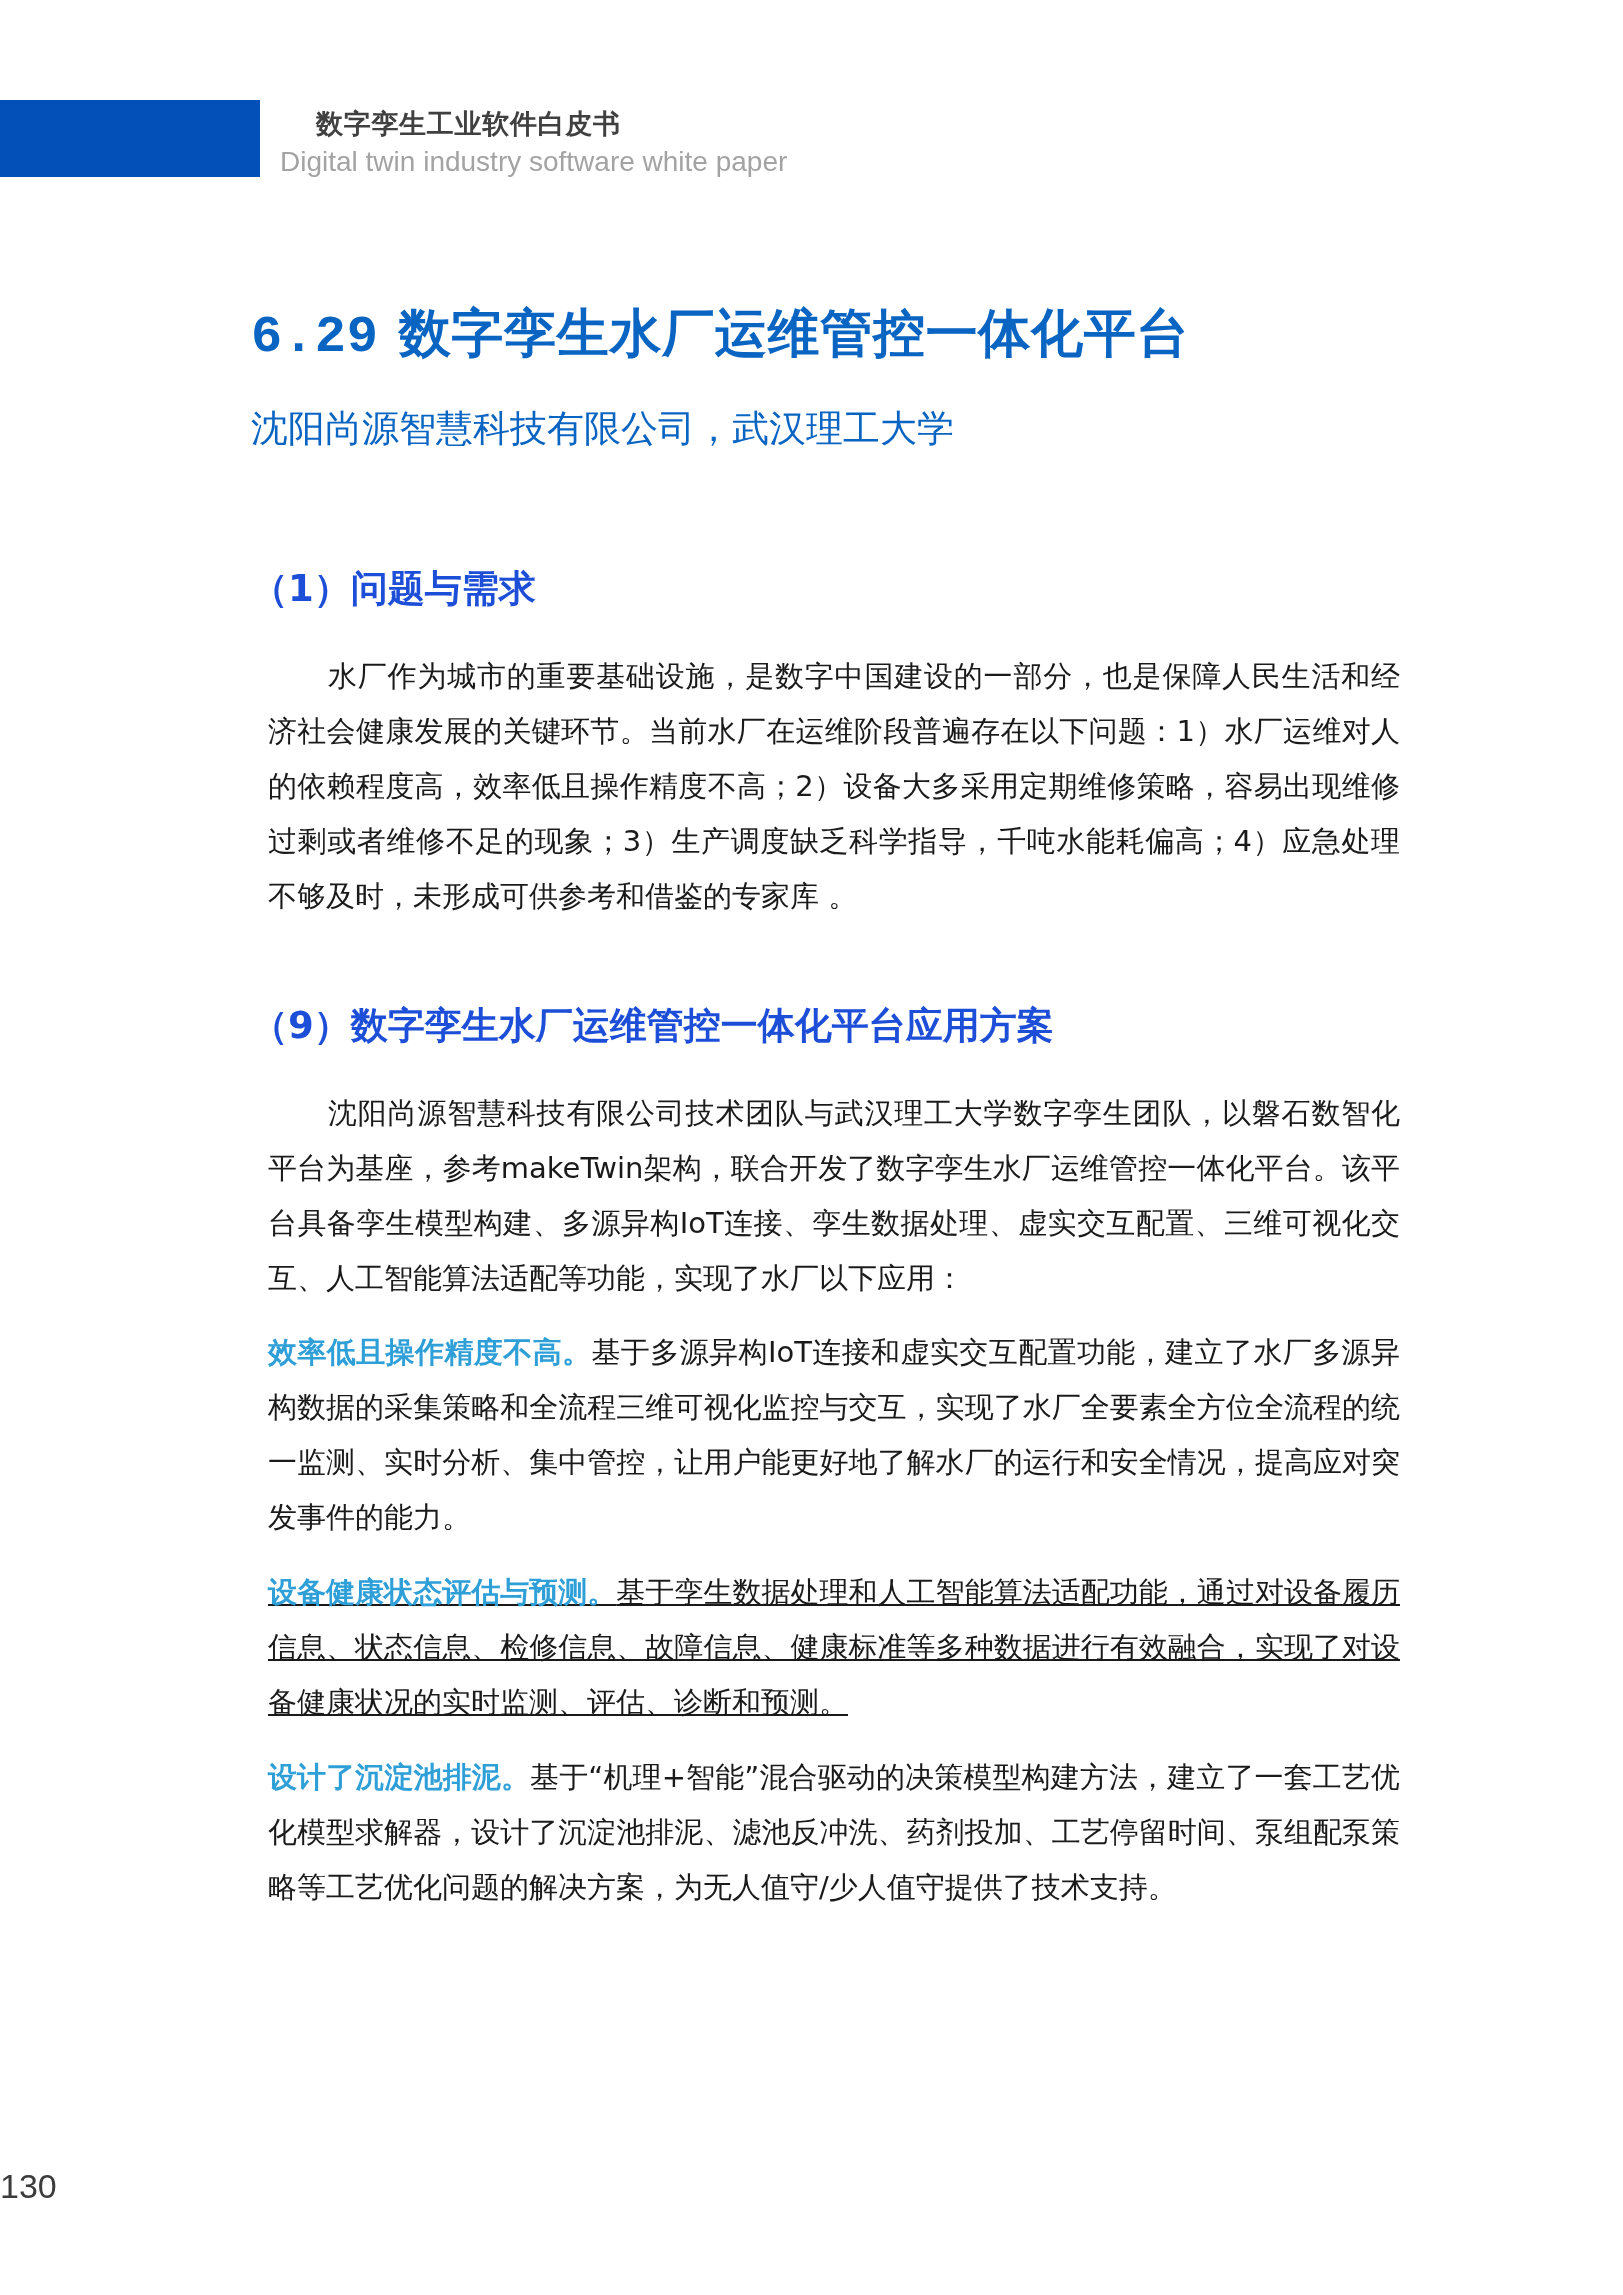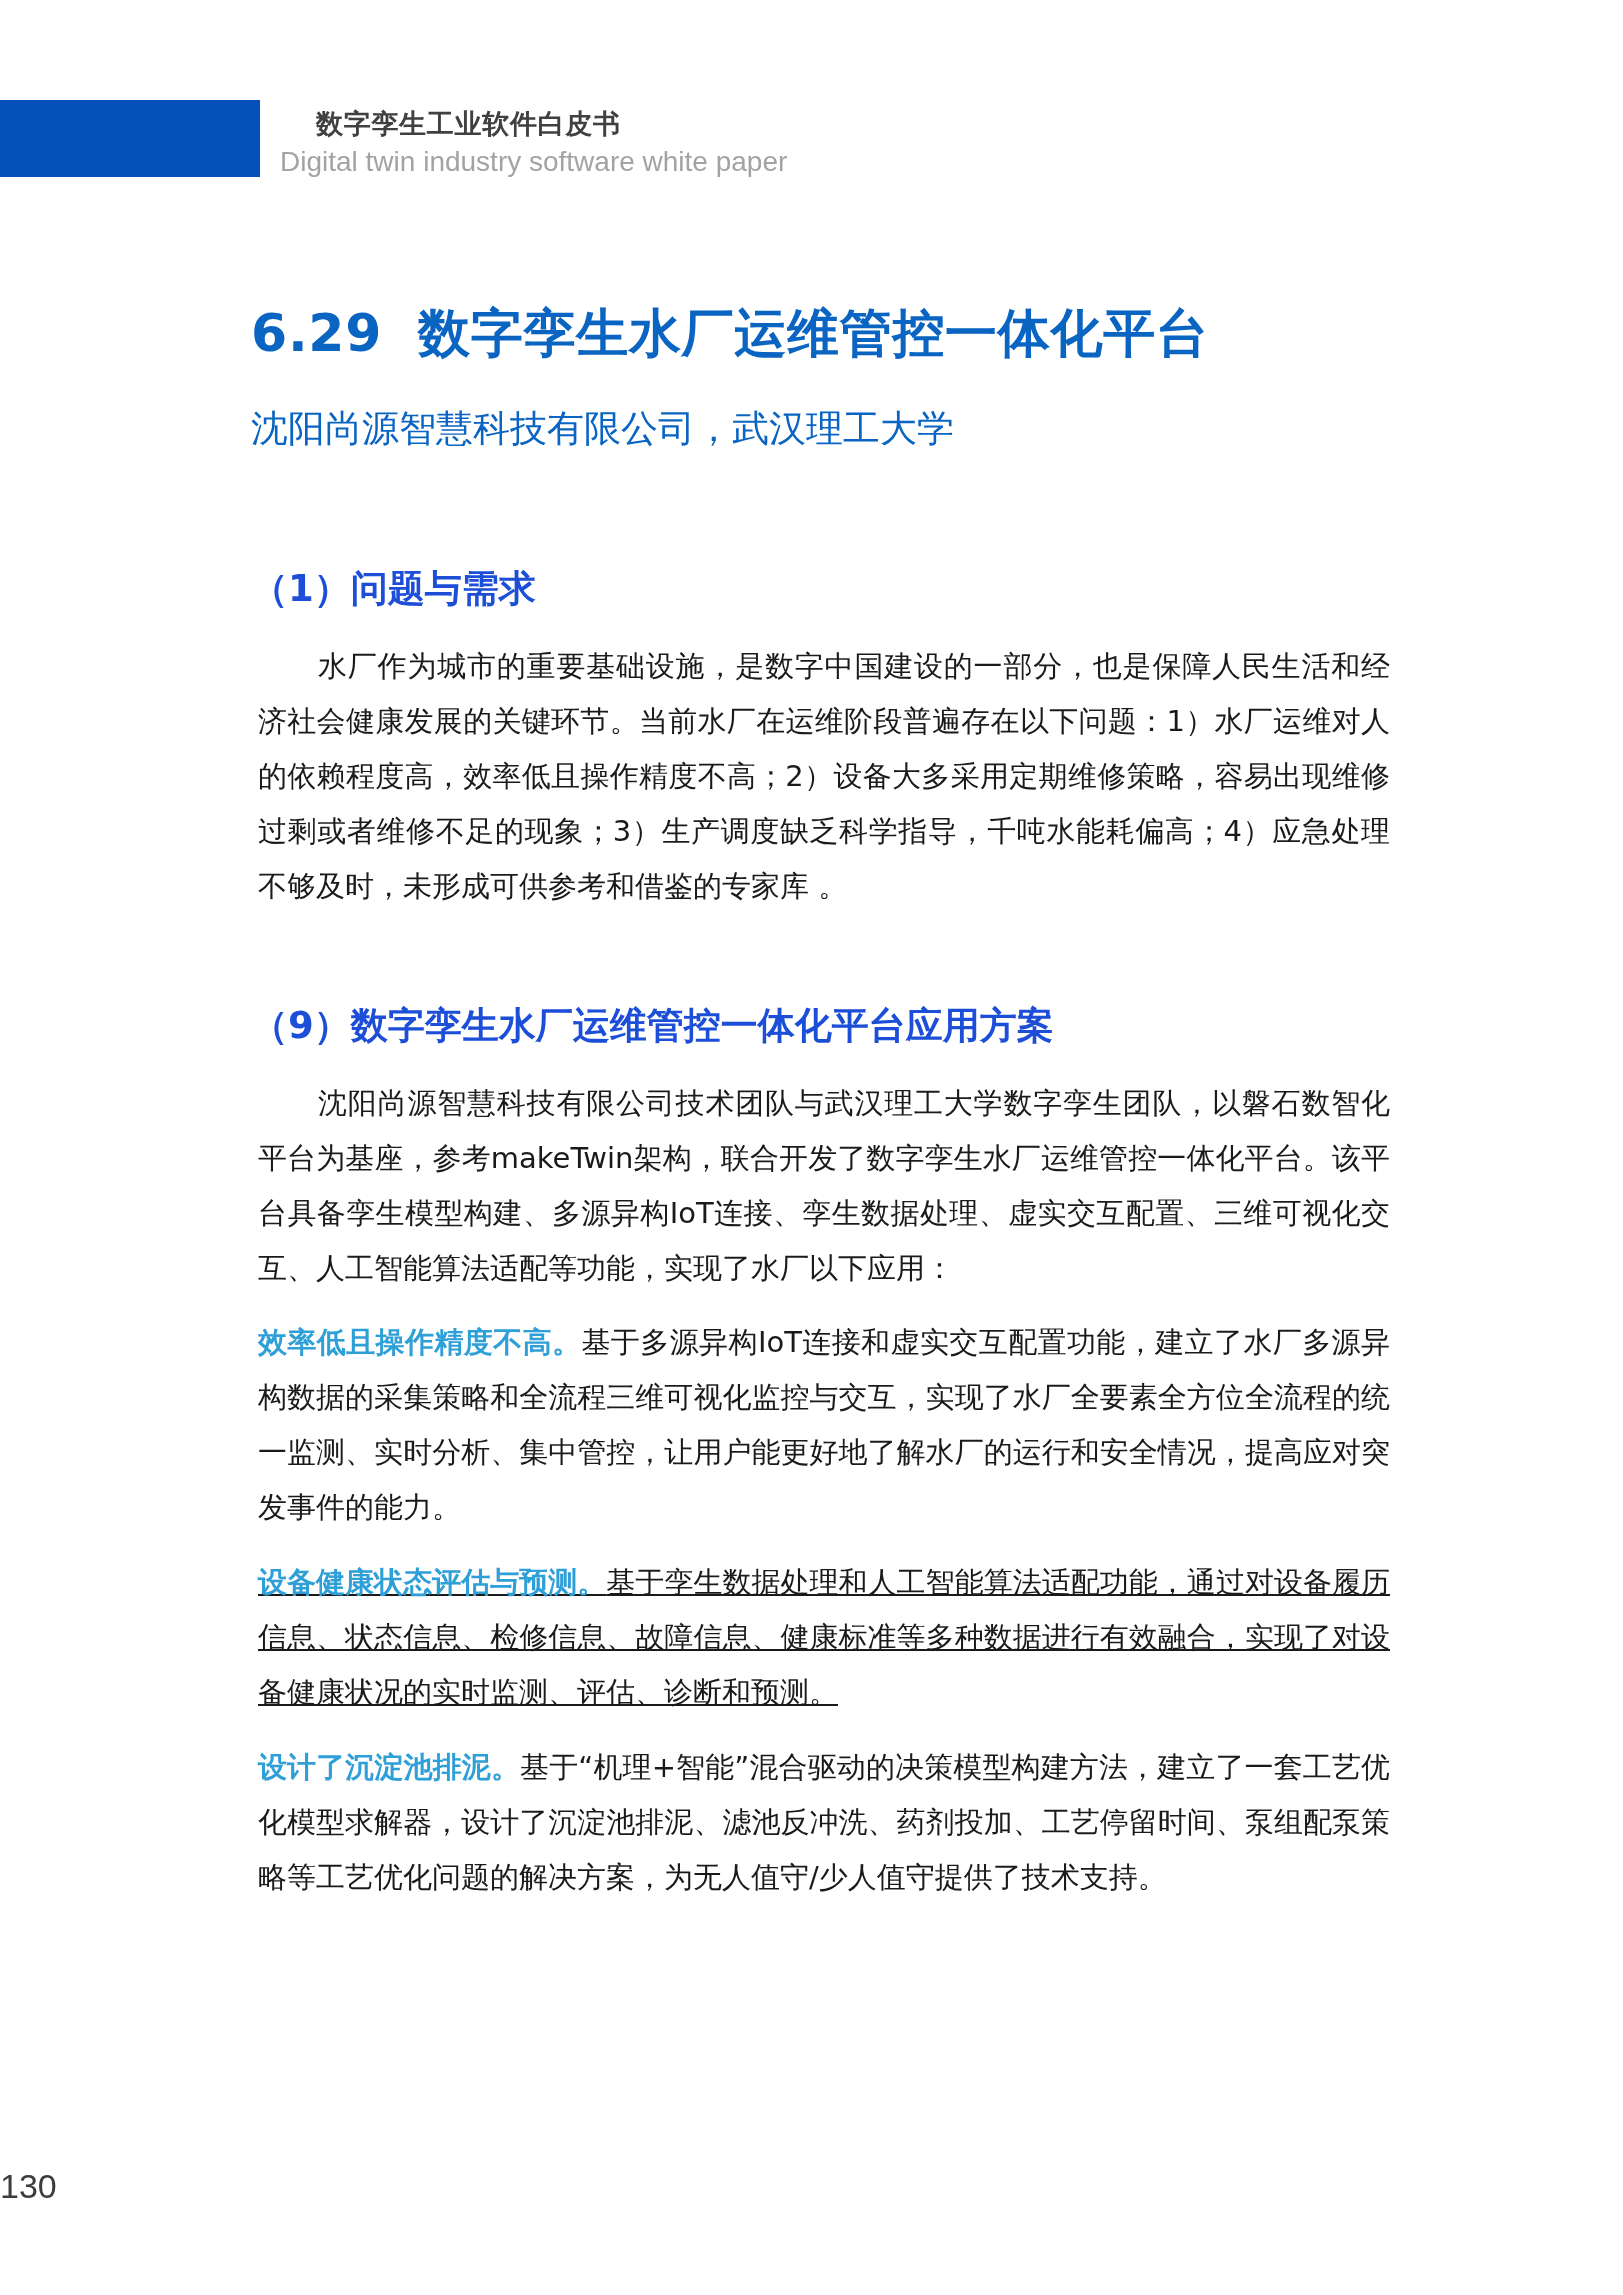--- a/index.html
+++ b/index.html
@@ -3,24 +3,24 @@
 <meta charset="utf-8">
 <style>
   html, body { margin:0; padding:0; background:#ffffff; }
   body { width:1623px; height:2295px; position:relative; overflow:hidden;
          font-family:"DejaVu Sans","Liberation Sans",sans-serif; color:#1a1a1a; }
   .hdr-bar { position:absolute; left:0; top:100px; width:260px; height:77px; background:#0450b9; }
   .hdr-title { position:absolute; left:280px; top:106px; font-size:27px; font-weight:bold; color:#404040; letter-spacing:0.7px;margin-left:36px; }
   .hdr-sub { position:absolute; left:280px; top:146px; font-size:28px; color:#a3a3a3;
              font-family:"Liberation Sans","DejaVu Sans",sans-serif; }
   .sec-title { position:absolute; left:251px; top:299px; font-size:52px; font-weight:bold; color:#0a64c2; white-space:nowrap; letter-spacing:0.7px; }
-  .sec-title .num { margin-right:36px; }
+  .sec-title .num { margin-right:20px;font-family:Liberation Mono, monospace; }
   .sec-org { position:absolute; left:251px; top:404px; font-size:37px; color:#0a64c2; white-space:nowrap; }
   .h2 { position:absolute; left:251px; font-size:37px; font-weight:bold; color:#1d4ed8; white-space:nowrap;margin-top:12px; }
-  .para { position:absolute; left:252px; width:1132px; font-size:29px; line-height:55px; color:#1a1a1a; text-align:justify; margin:6px; }
+  .para { position:absolute; left:252px; width:1132px; font-size:29px; line-height:55px; color:#1a1a1a; text-align:justify; margin:16px; }
   .para.indent { text-indent:60px; }
   .lead { color:#2f9fd8; font-weight:bold; }
   .pageno { position:absolute; left:0; width:1623px; top:2167px; text-align:left; font-size:34px; color:#3c3c3c;
             font-family:"Liberation Sans","DejaVu Sans",sans-serif; }
 </style>
 </head>
 <body>
 
 <div class="hdr-bar"></div>
 <div class="hdr-title">数字孪生工业软件白皮书</div>

